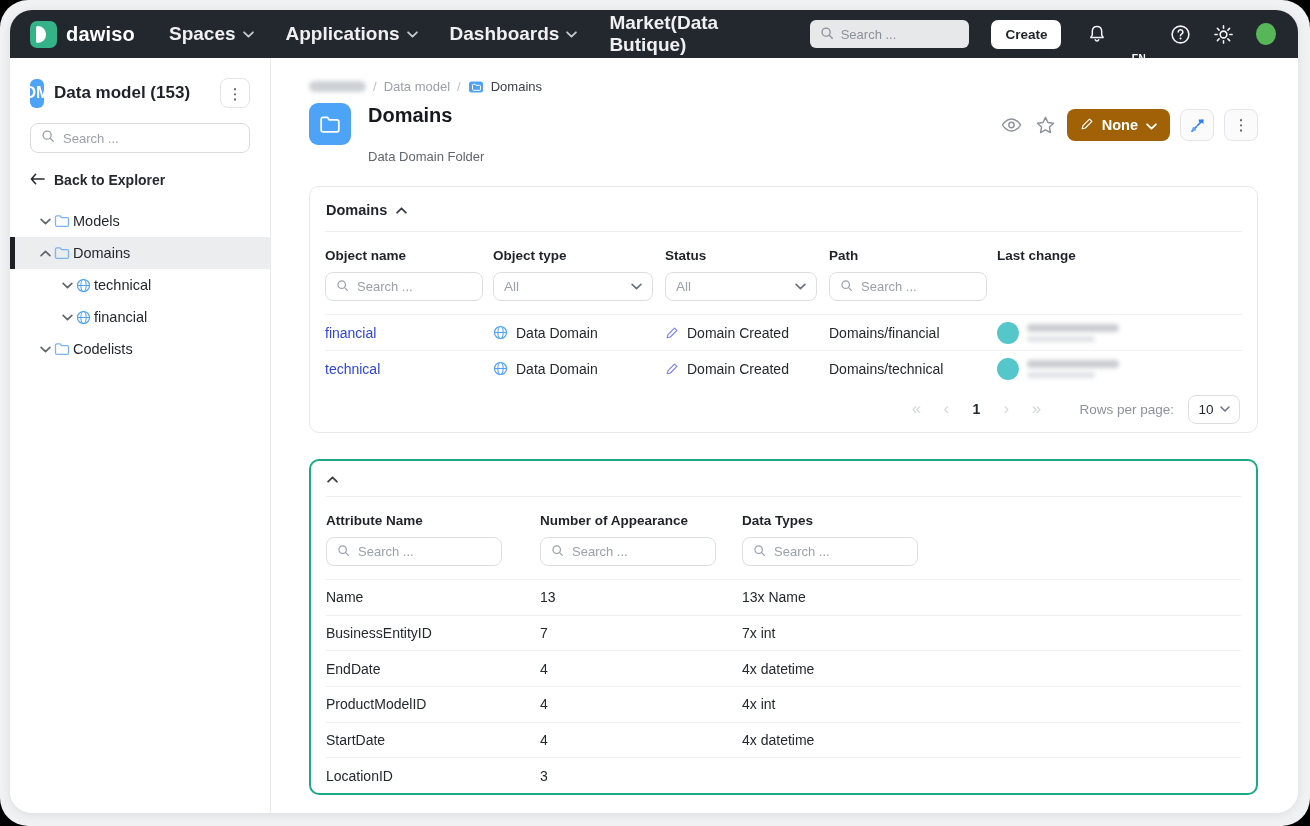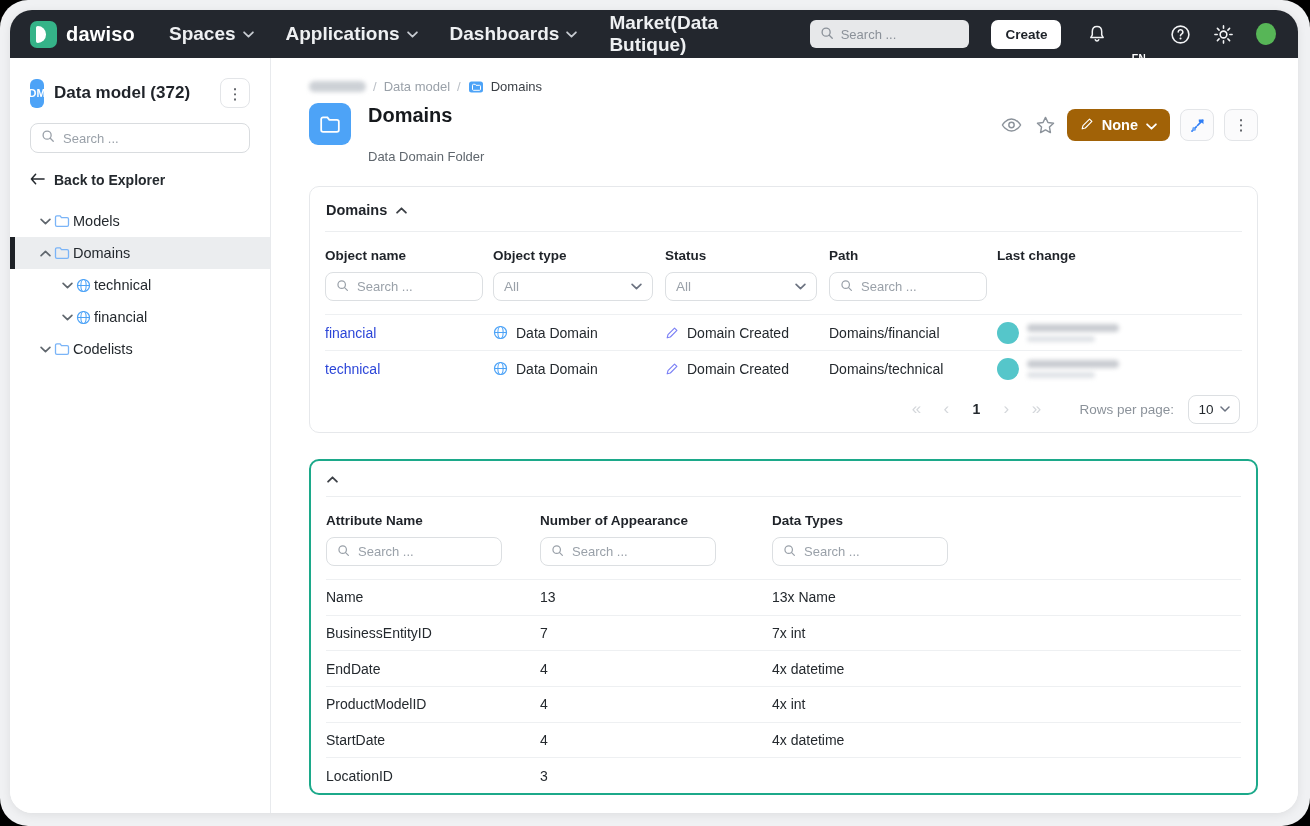--- a/index.html
+++ b/index.html
@@ -22,21 +22,21 @@
   .nav-icon { width:38px; height:38px; display:flex; align-items:center; justify-content:center; color:#f2f3f5; cursor:pointer; }
   .nav-lang { color:#fff; font-size:10px; font-weight:700; padding:0 10px; cursor:pointer;margin-top:48px; }
   .avatar-nav { width:22px; height:22px; border-radius:50%; background:#57b657; margin-left:8px; cursor:pointer; }
 
   
   .body-row { flex:1; display:flex; min-height:0; background:#fff; }
 
   
   .sidebar { width:261px; flex:0 0 261px; border-right:1px solid #e8eaed; padding-top:20px; overflow:hidden; }
   .sb-header { display:flex; align-items:center; gap:10px; padding:0 20px; }
-  .dm-badge { width:14px; height:29px; border-radius:6px; background:#4da3f7; color:#fff; font-size:11px; font-weight:700; display:flex; align-items:center; justify-content:center; }
+  .dm-badge { width:14px; height:29px; border-radius:6px; background:#4da3f7; color:#fff; font-size:16px; font-weight:700; display:flex; align-items:center; justify-content:center; }
   .sb-title { flex:1; font-size:17px; font-weight:700; color:#1f2329; white-space:nowrap; }
   .kebab-btn { width:30px; height:30px; border:1px solid #e3e5e8; border-radius:8px; background:#fff; color:#3c4046; font-size:15px; line-height:1; display:flex; align-items:center; justify-content:center; cursor:pointer; }
   .sb-search { margin:15px 20px 0; height:30px; border:1px solid #d9dcdf; border-radius:8px; display:flex; align-items:center; gap:8px; padding:0 10px; color:#9aa1a9; }
   .sb-search input { border:none; outline:none; width:100%; font-size:13px; color:#3c4046; font-family:inherit; }
   .sb-search input::placeholder { color:#9aa1a9; }
   .back-link { display:flex; align-items:center; gap:9px; margin:19px 20px 0; font-size:14px; font-weight:600; color:#24292e; cursor:pointer; }
   .tree { margin-top:17px; }
   .tree-row { height:32px; display:flex; align-items:center; gap:3px; padding-left:30px; font-size:14.5px; color:#24292e; cursor:pointer; position:relative; }
   .tree-row.child { padding-left:52px; }
   .tree-row.selected { background:#ebedef; }
@@ -94,21 +94,21 @@
   .lc-date { width:68px; height:6px; border-radius:3px; background:#dfe2e6; filter:blur(2px); }
 
   .pagination { display:flex; align-items:center; justify-content:flex-end; height:46px; gap:4px; padding-right:2px; }
   .pg-nav { color:#d4d7db; font-size:17px; width:26px; text-align:center; cursor:pointer; user-select:none; }
   .pg-page { color:#24292e; font-size:14px; font-weight:600; width:26px; text-align:center; }
   .pg-label { color:#8b929a; font-size:13.5px; margin:0 10px 0 26px; }
   .pg-select { height:29px; width:52px; border:1px solid #dcdfe2; border-radius:8px; display:flex; align-items:center; justify-content:center; gap:6px; font-size:13.5px; color:#24292e; cursor:pointer; }
   .pg-select .chev { color:#6b7280; display:flex; }
 
   
-  .c2-1 { width:214px; } .c2-2 { width:232px; } .c2-3 { flex:1; }
+  .c2-1 { width:214px; } .c2-2 { width:202px; } .c2-3 { flex:1; }
   .c2-1 .f-input, .c2-2 .f-input, .c2-3 .f-input { width:176px; }
   .card.green .tbl-row { height:35.7px; }
 </style>
 </head>
 <body>
 
 <div class="page">
 <div class="window">
 
   <div class="navbar">
@@ -182,21 +182,21 @@
           </svg>
     </div>
     <div class="avatar-nav"></div>
   </div>
 
   <div class="body-row">
 
     <div class="sidebar">
       <div class="sb-header">
         <div class="dm-badge">DM</div>
-        <div class="sb-title">Data model (372)</div>
+        <div class="sb-title">Data model (153)</div>
         <div class="kebab-btn">⋮</div>
       </div>
       <div class="sb-search">
         <span><svg width="14" height="14" viewBox="0 0 16 16">
                 <circle cx="7" cy="7" r="4.6" stroke="currentColor" fill="none" stroke-width="1.5"></circle>
                 <line x1="10.6" y1="10.6" x2="14" y2="14" stroke="currentColor" stroke-width="1.5" stroke-linecap="round"></line>
               </svg></span>
         <input placeholder="Search ..." style="">
       </div>
       <div class="back-link">

